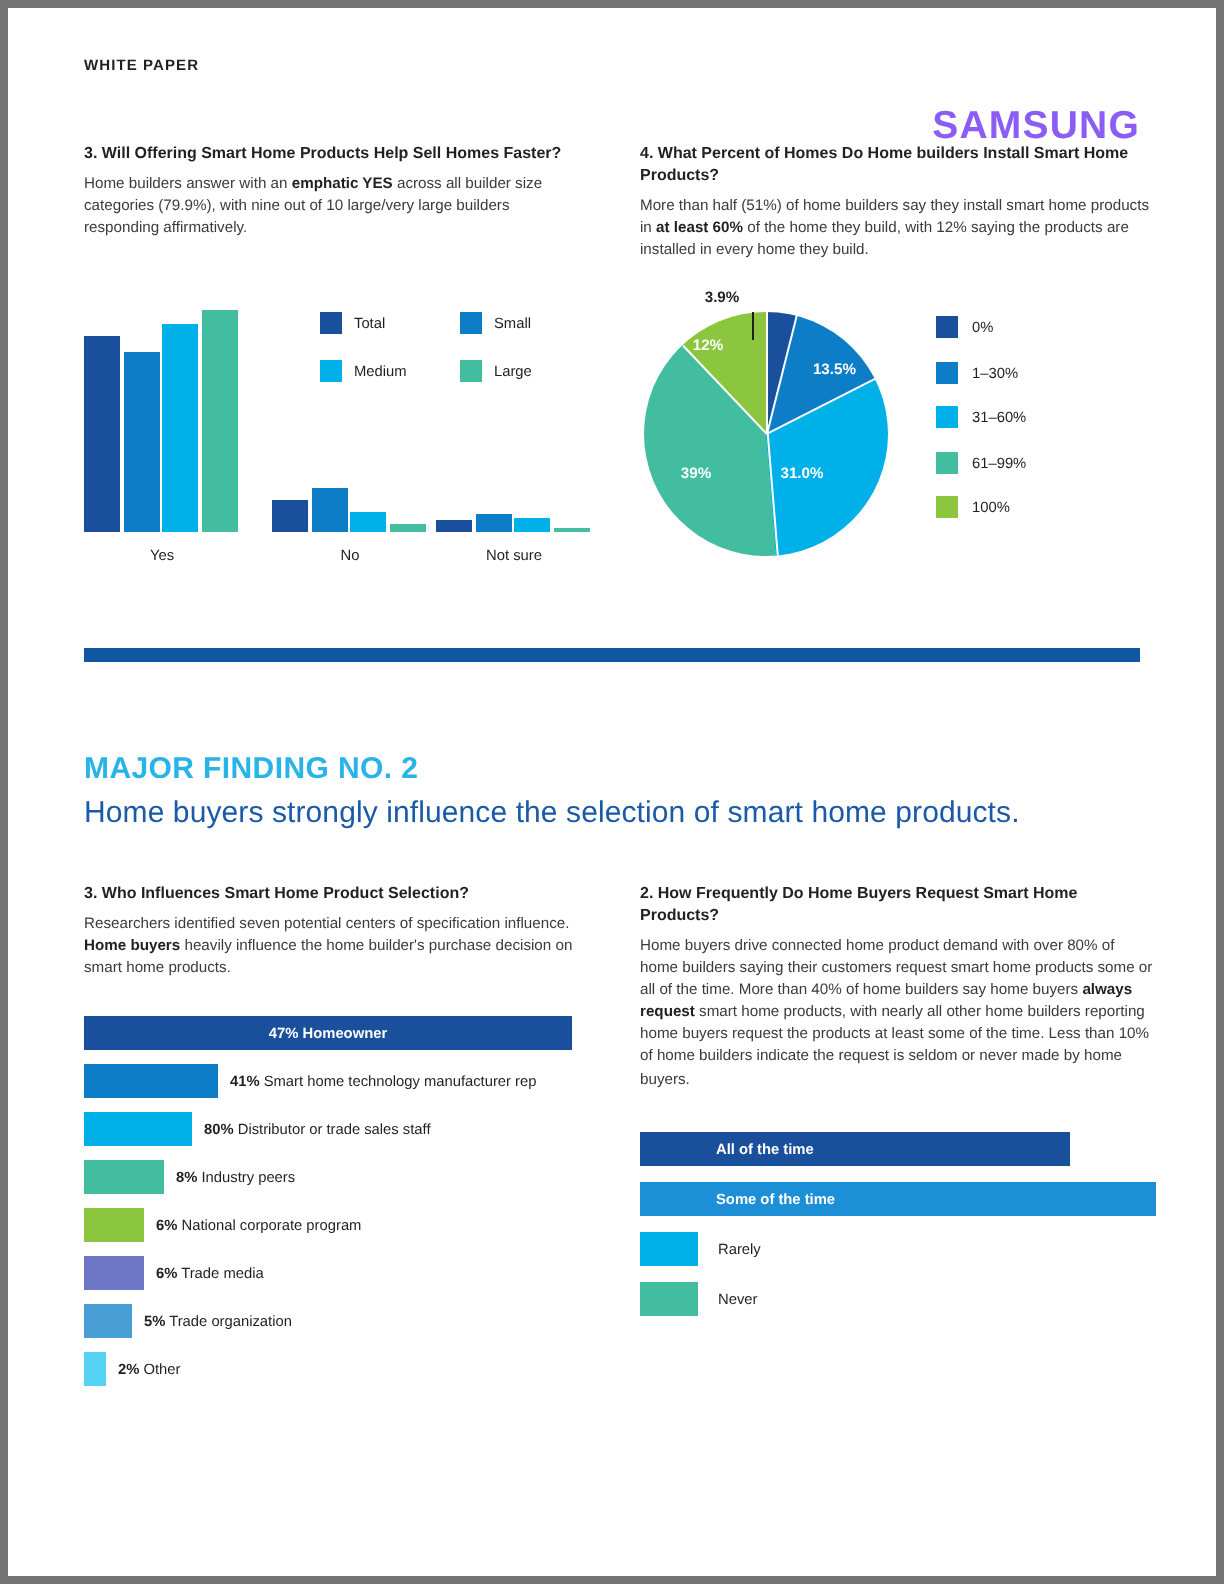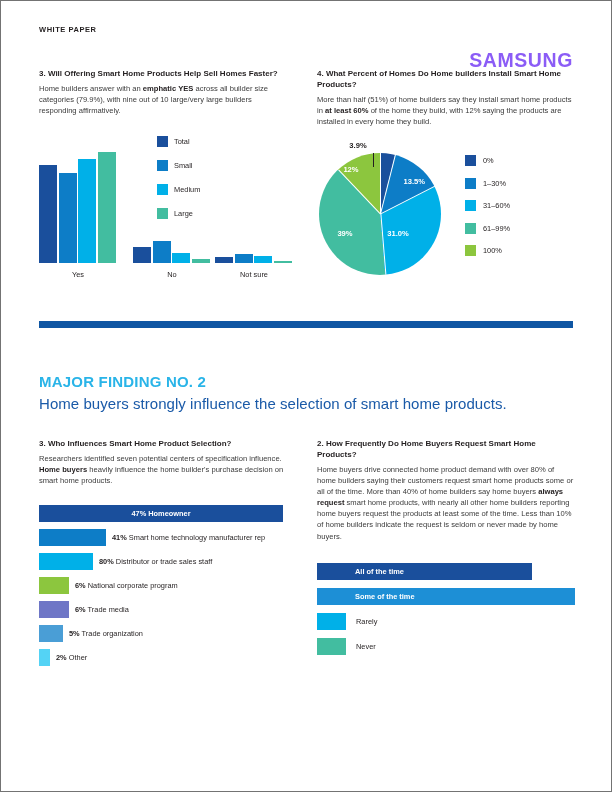--- a/index.html
+++ b/index.html
@@ -3,21 +3,21 @@
 <meta charset="utf-8">
 <style>
   html,body{margin:0;padding:0;background:#b9b9b9;}
   body{font-family:"Liberation Sans", sans-serif;}
 
   .page{
     position:relative;
     width:612px;height:792px;
     background:#ffffff;
     box-sizing:border-box;
-    border:1px solid #737373;
+    border:4px solid #737373;
     overflow:hidden;
   }
 
   
   .header{position:absolute;left:38px;top:24px;right:38px;height:24px;}
   .wp-label{
     font-size:7.5px;font-weight:bold;letter-spacing:.55px;
     color:#231f20;text-transform:uppercase;
   }
   .samsung{
@@ -42,22 +42,22 @@
 
   
   .gbar-wrap{position:absolute;left:38px;top:132px;width:252px;height:148px;}
   .gbar-plot{position:absolute;left:0;bottom:18px;height:122px;width:252px;}
   .gbar-group{position:absolute;bottom:0;height:122px;display:flex;align-items:flex-end;gap:1.5px;}
   .gbar{width:18px;}
   .gbar-axislabel{
     position:absolute;bottom:2px;font-size:7.4px;color:#231f20;text-align:center;
   }
 
-  .gbar-legend{position:absolute;left:118px;top:3px;width:140px;
-    display:flex;flex-wrap:wrap;flex-direction:column;}
+  .gbar-legend{position:absolute;left:118px;top:20px;width:140px;
+    display:flex;flex-wrap:wrap;}
   .lg-item{width:50%;display:flex;align-items:center;margin-bottom:13px;}
   .lg-sw{width:11px;height:11px;margin-right:6px;flex:none;}
   .lg-tx{font-size:7.4px;color:#231f20;}
 
   
   .pie-wrap{position:absolute;left:316px;top:140px;width:258px;height:140px;}
   .pie{
     position:absolute;left:2px;top:12px;width:122px;height:122px;border-radius:50%;
   }
   .pie-lbl{position:absolute;font-size:7.6px;font-weight:bold;color:#ffffff;}
@@ -234,20 +234,24 @@
       </div>
       <div class="hb-row">
         <div class="hb-bar" style="width: 67px; background: rgb(13, 125, 199);"></div>
         <div class="hb-outlabel" style="left: 73px;"><b>41%</b> Smart home technology manufacturer rep</div>
       </div>
       <div class="hb-row">
         <div class="hb-bar" style="width: 54px; background: rgb(0, 176, 232);"></div>
         <div class="hb-outlabel" style="left: 60px;"><b>80%</b> Distributor or trade sales staff</div>
       </div>
       <div class="hb-row">
+        <div class="hb-bar" style="width: 40px; background: rgb(66, 189, 160);"></div>
+        <div class="hb-outlabel" style="left: 46px;"><b>8%</b> Industry peers</div>
+      </div>
+      <div class="hb-row">
         <div class="hb-bar" style="width: 30px; background: rgb(140, 198, 62);"></div>
         <div class="hb-outlabel" style="left: 36px;"><b>6%</b> National corporate program</div>
       </div>
       <div class="hb-row">
         <div class="hb-bar" style="width: 30px; background: rgb(110, 118, 198);"></div>
         <div class="hb-outlabel" style="left: 36px;"><b>6%</b> Trade media</div>
       </div>
       <div class="hb-row">
         <div class="hb-bar" style="width: 24px; background: rgb(74, 158, 214);"></div>
         <div class="hb-outlabel" style="left: 30px;"><b>5%</b> Trade organization</div>

